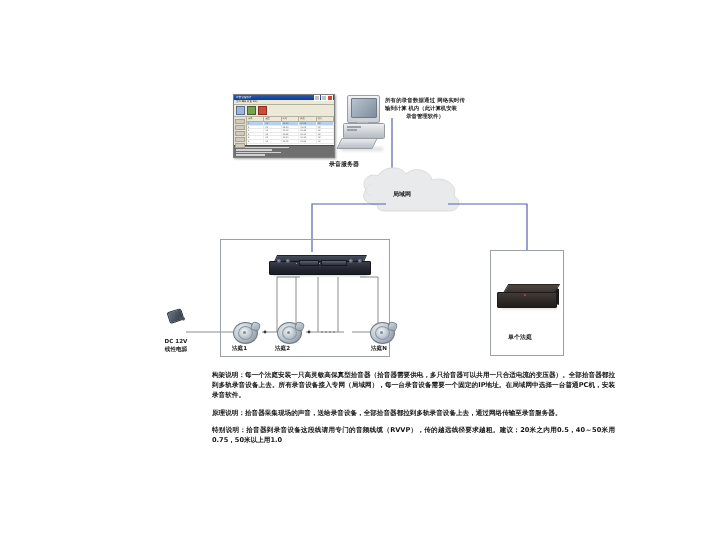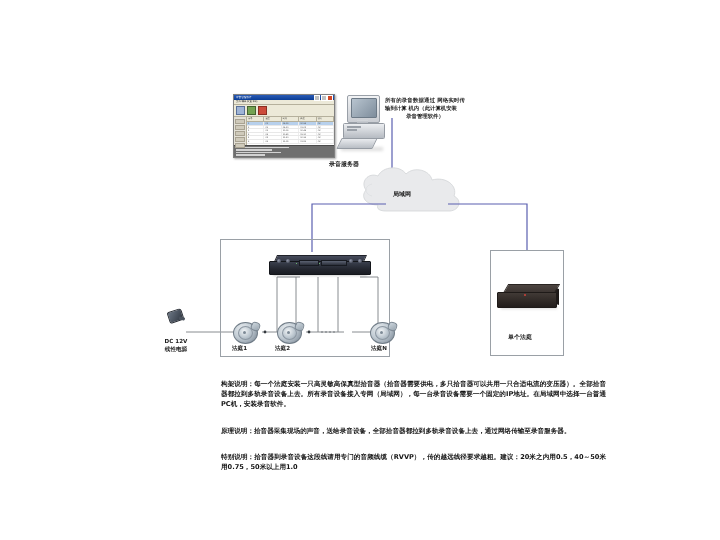--- a/index.html
+++ b/index.html
@@ -200,21 +200,21 @@
   #explain {
     position: absolute;
     left: 205px; top: 363px;
     width: 417px;
     font-size: 6.6px;
     line-height: 10.2px;
     color: #131313;
     font-weight: bold;
     text-align: justify;
   }
-  #explain p { margin: 16px; }
+  #explain p { margin: 7px; }
 
   
   .rack {
     position: absolute;
     left: 269px; top: 255px;
     width: 100px; height: 21px;
   }
   .rack-top {
     position: absolute; left: 6px; top: 0;
     width: 88px; height: 7px;

